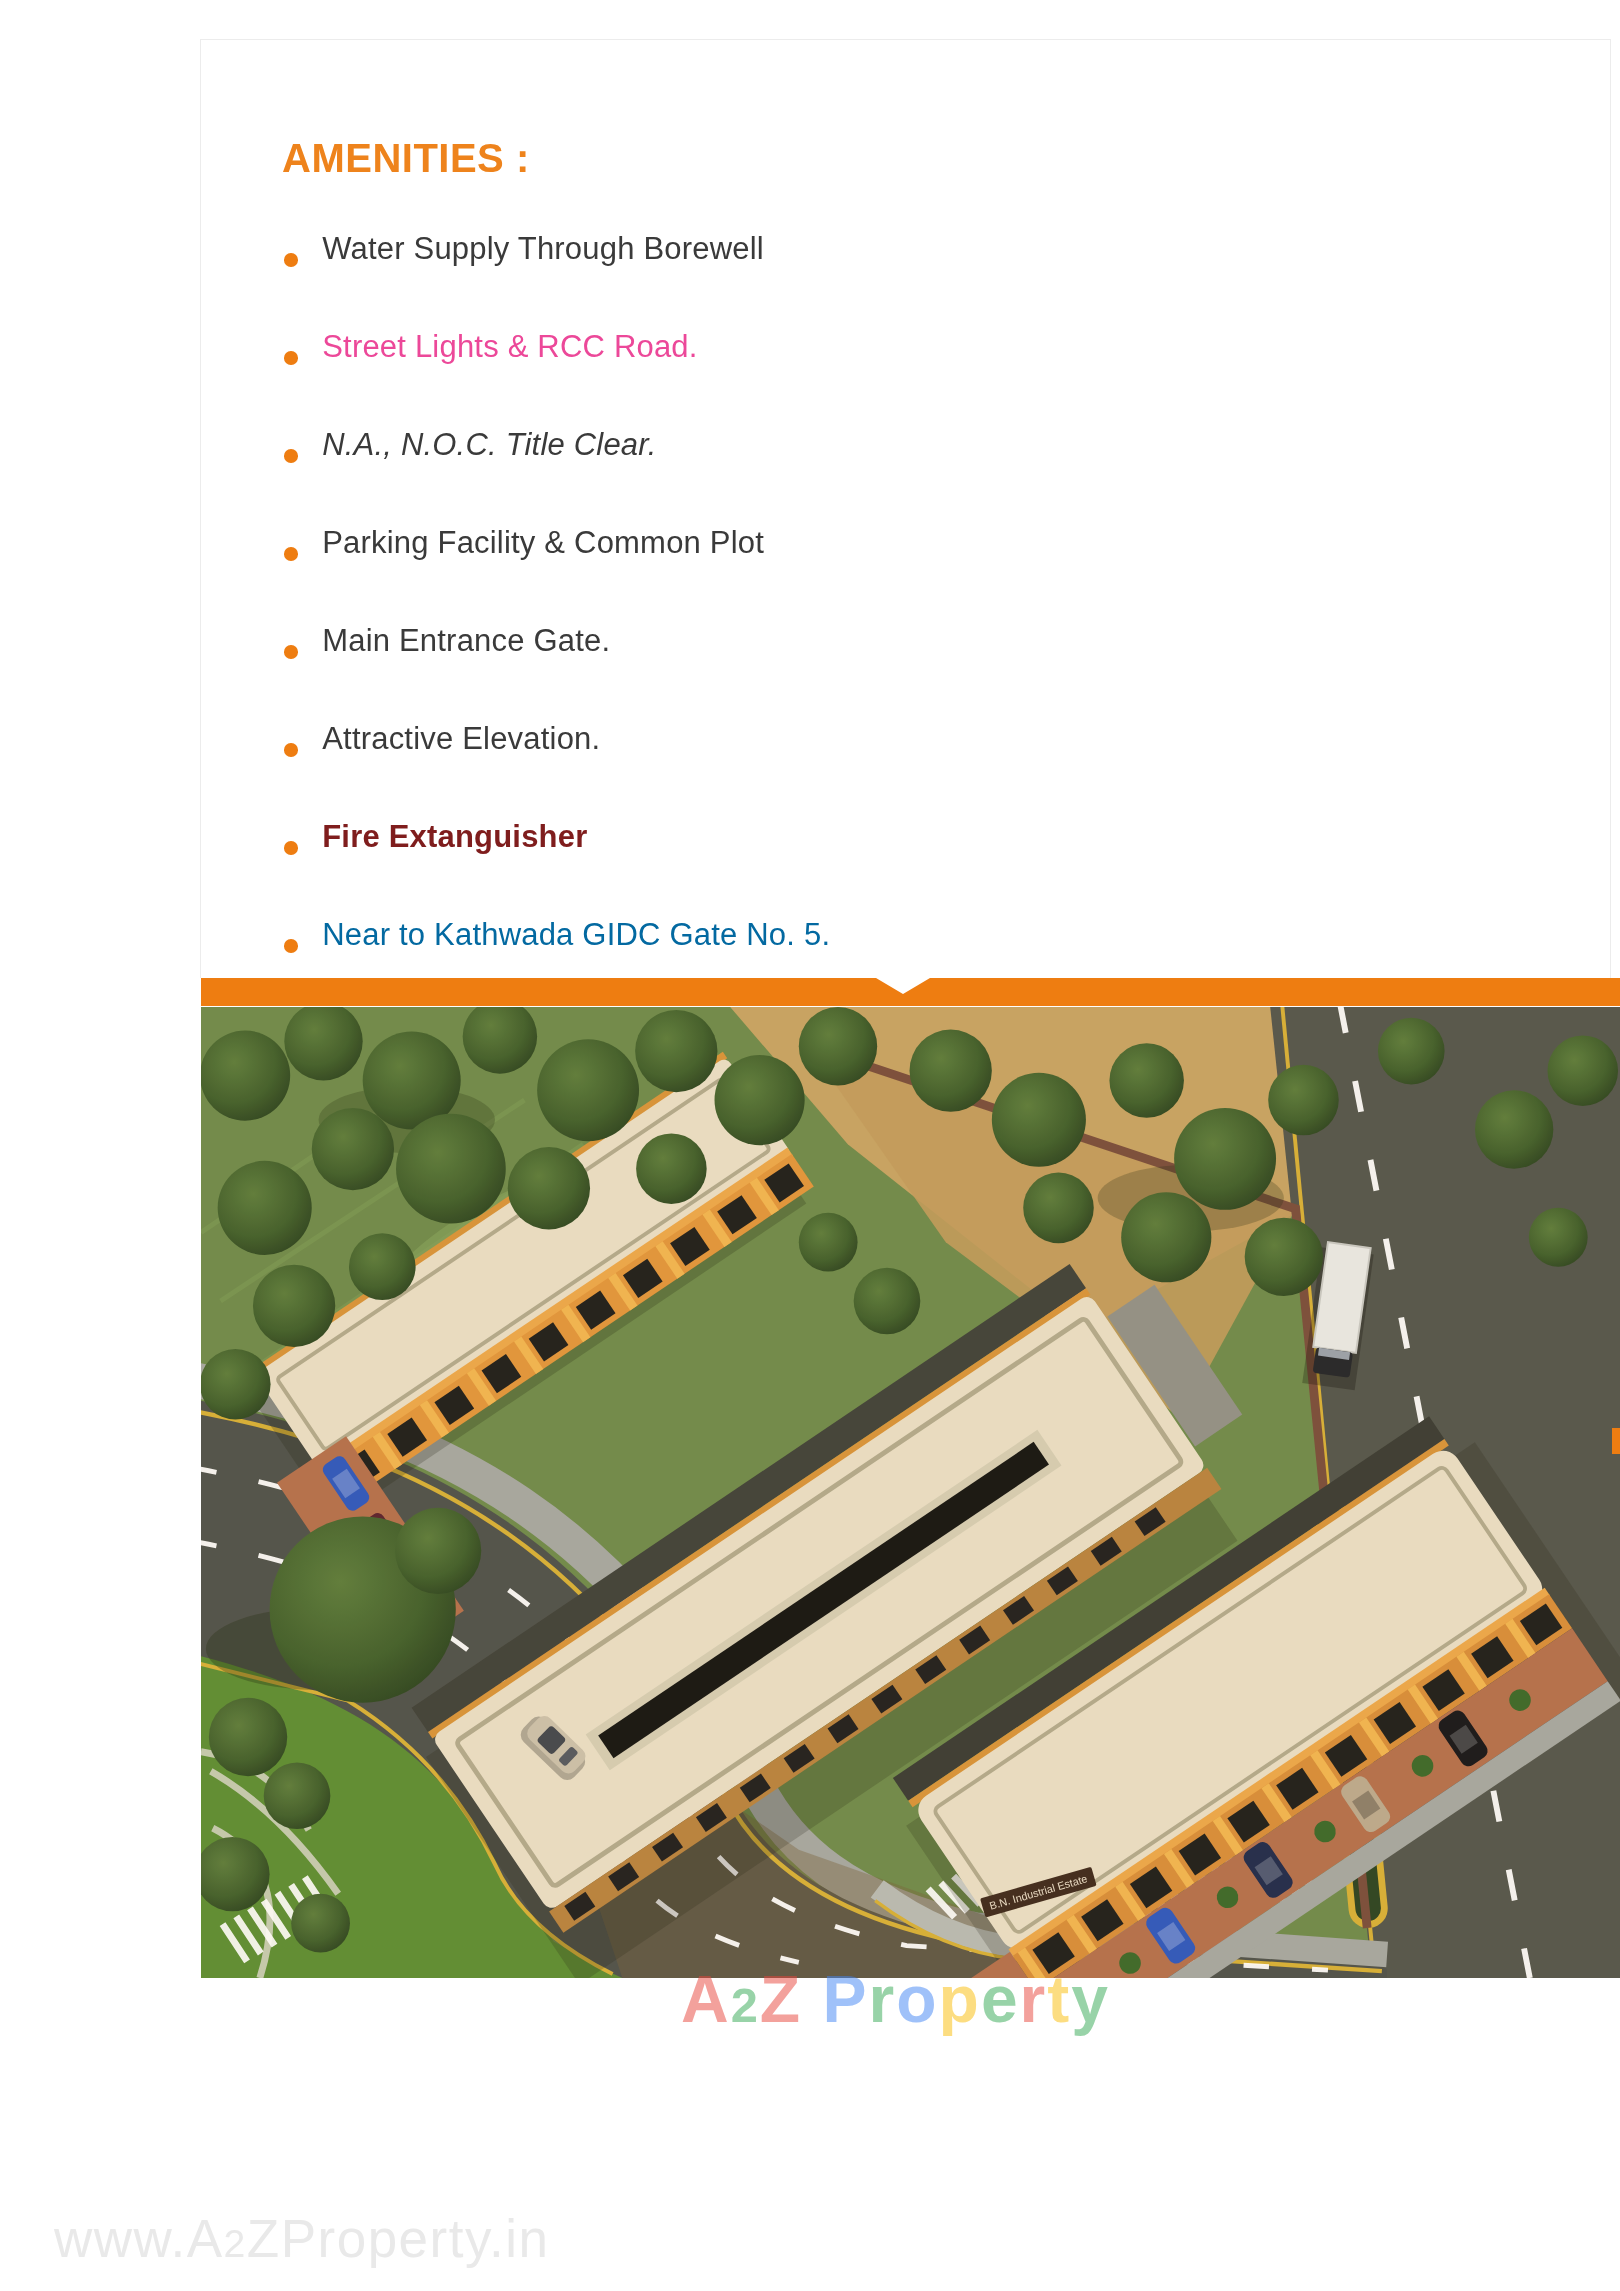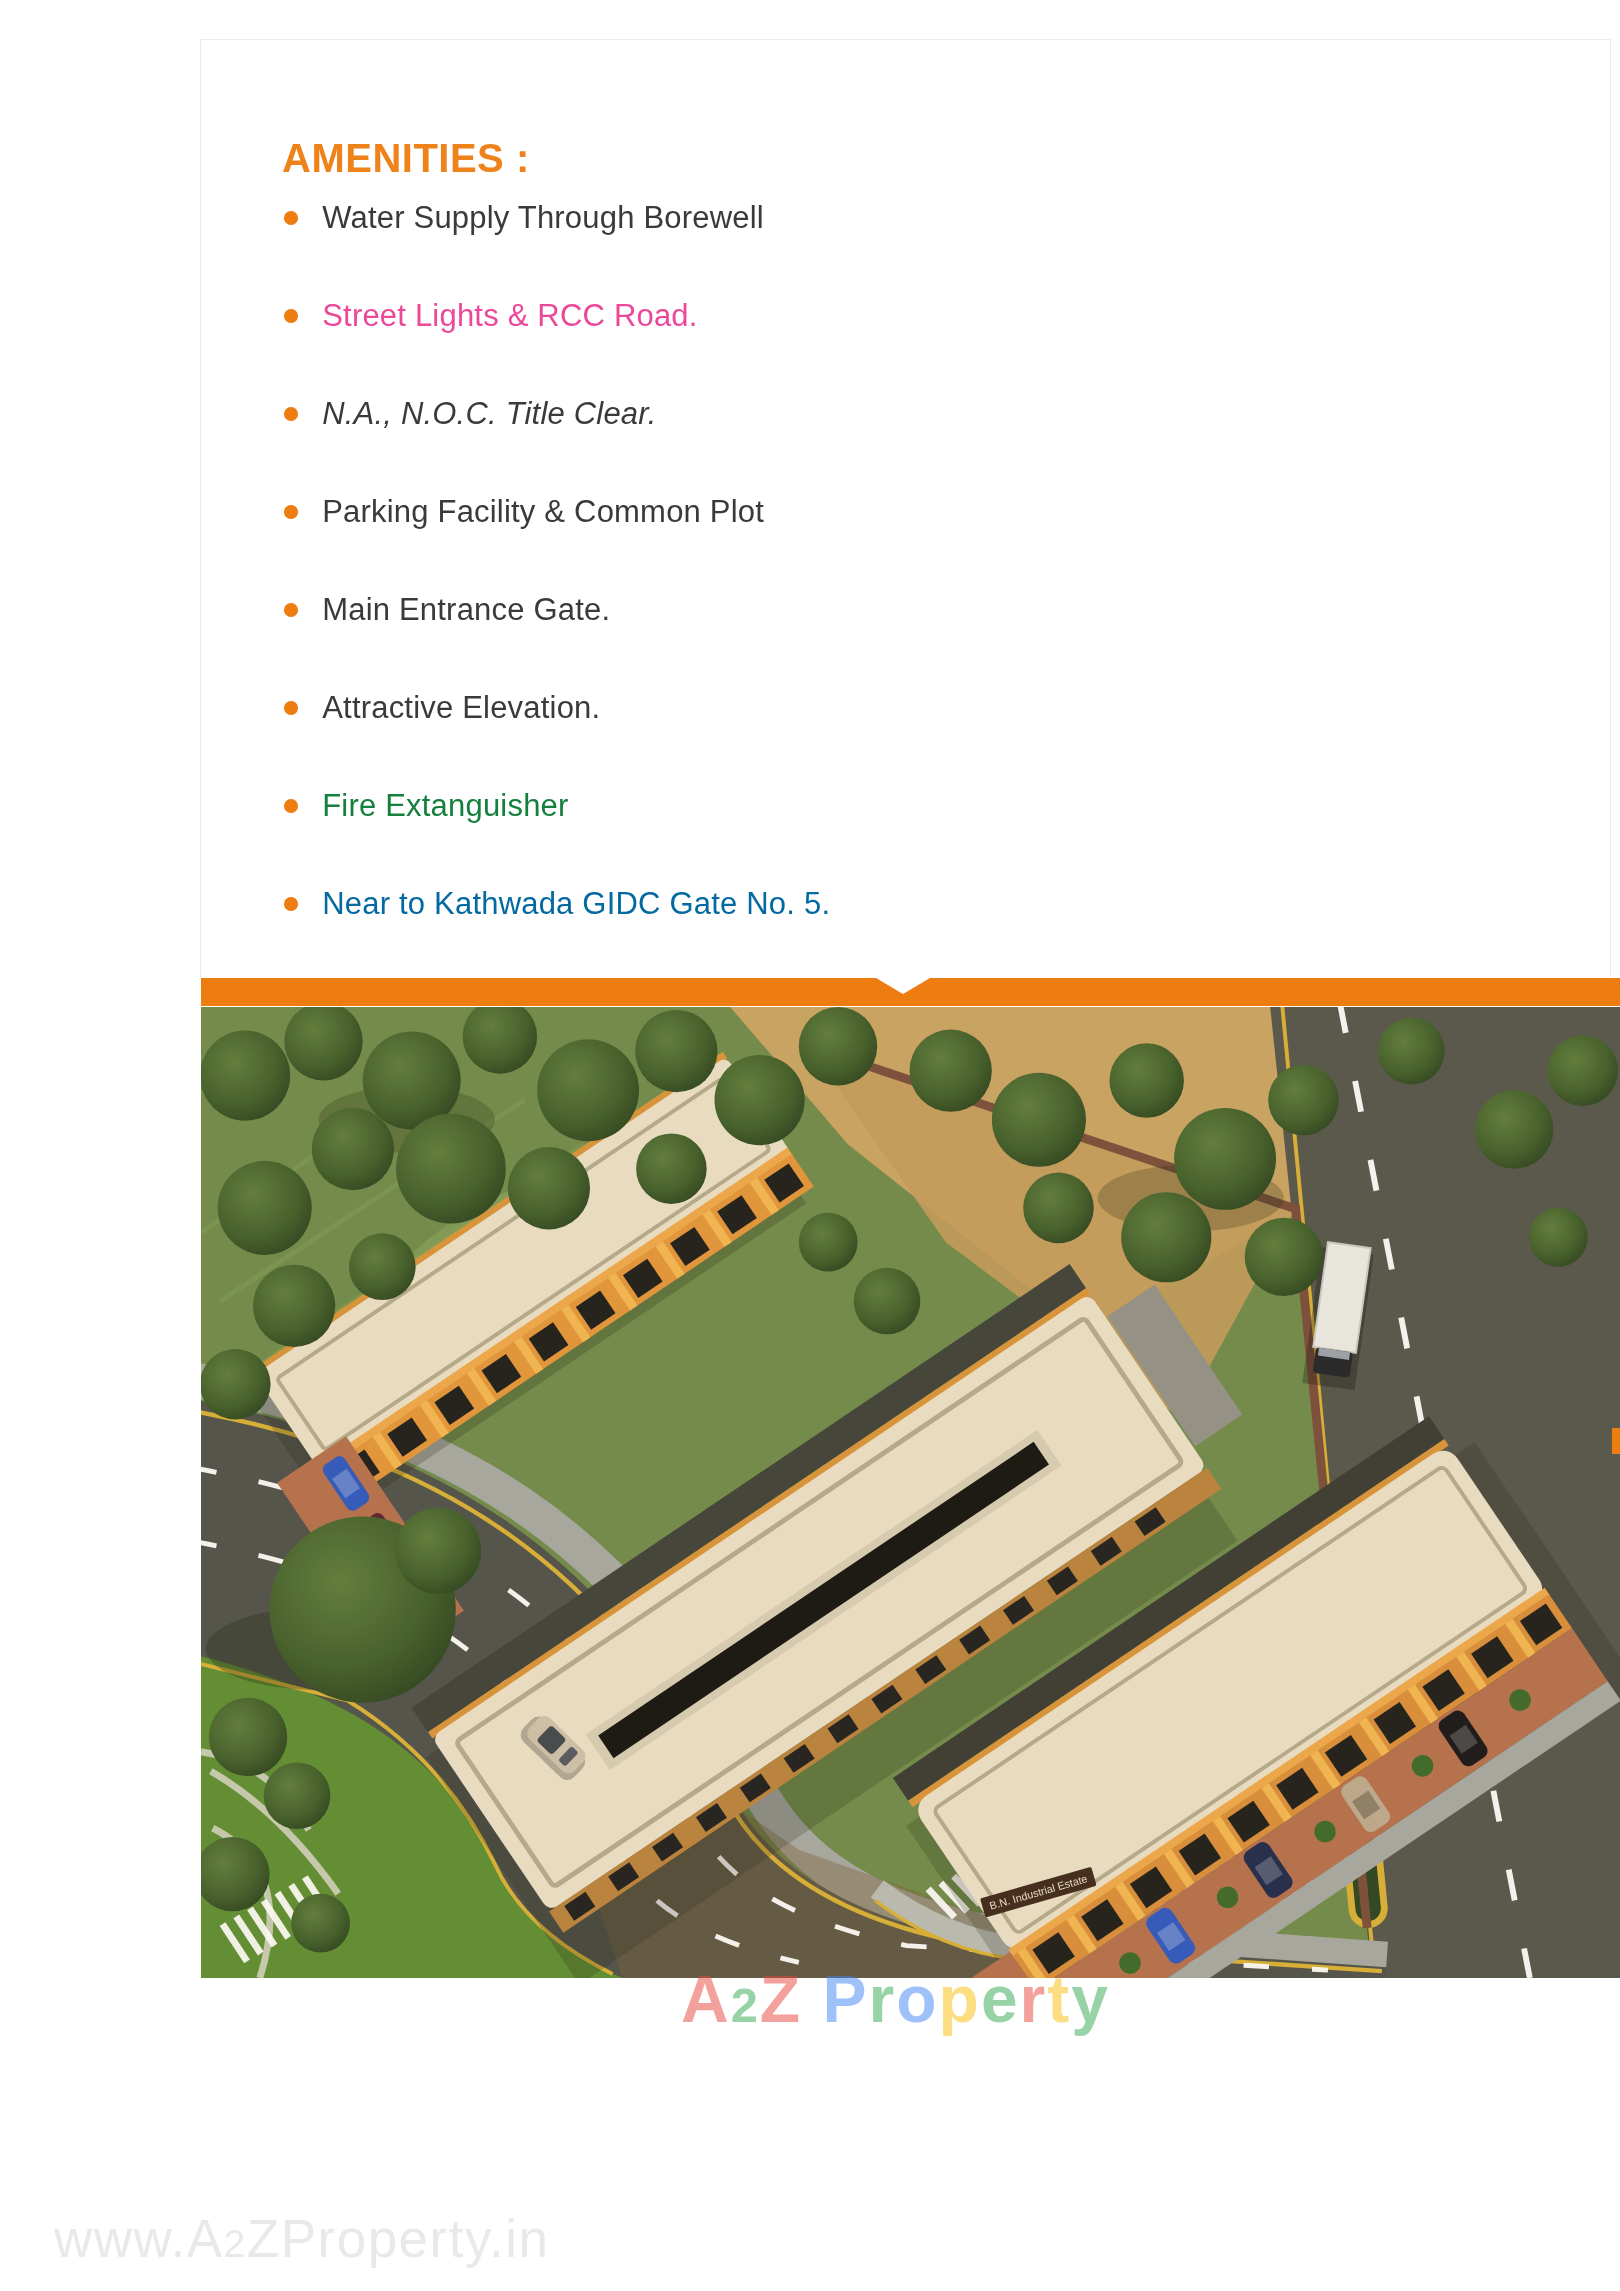--- a/index.html
+++ b/index.html
@@ -3,21 +3,21 @@
 <meta charset="utf-8">
 <style>
   html,body{margin:0;padding:0;}
   body{width:1620px;height:2292px;position:relative;background:#ffffff;
        font-family:"Liberation Sans", sans-serif;overflow:hidden;}
   .panel{position:absolute;left:200px;top:39px;width:1411px;height:939px;
          border:1px solid #ececec;border-bottom:none;background:#ffffff;box-sizing:border-box;}
   .heading{position:absolute;left:282px;top:118px;margin:0;font-size:40px;font-weight:bold;
            letter-spacing:0.5px;}
   .amenities{position:absolute;left:284px;top:169px;margin:0;padding:0;list-style:none;width:961px;}
-  .amenities li{height:98px;display:flex;align-items:center;}
+  .amenities li{height:98px;display:flex;align-items:flex-end;}
   .dot{width:13.7px;height:13.7px;border-radius:50%;margin-right:24.5px;flex:none;}
   .item-label{font-size:31px;letter-spacing:0.2px;}
   .bar{position:absolute;left:201px;top:978px;width:1419px;height:28px;}
   .notch{position:absolute;left:675px;top:0;width:0;height:0;
          border-top:16.7px solid #ffffff;border-left:27.4px solid transparent;border-right:27.4px solid transparent;}
   .photo{position:absolute;left:201px;top:1007px;width:1419px;height:971px;overflow:hidden;}
   .photo svg{display:block;width:100%;height:100%;}
   .side-tab{position:absolute;left:1612px;top:1428px;width:7.8px;height:25.5px;}
   .watermark{position:absolute;left:681px;top:1966px;font-size:66px;font-weight:bold;
              letter-spacing:2px;white-space:pre;line-height:1;}
@@ -51,21 +51,21 @@
   <li>
     <span class="dot" style="background-color: rgb(238, 125, 17);"></span>
     <span class="item-label" style="color: rgb(58, 58, 58);">Main Entrance Gate.</span>
     </li>
   <li>
     <span class="dot" style="background-color: rgb(238, 125, 17);"></span>
     <span class="item-label" style="color: rgb(58, 58, 58);">Attractive Elevation.</span>
     </li>
   <li>
     <span class="dot" style="background-color: rgb(238, 125, 17);"></span>
-    <span class="item-label" style="color: #15803d;">Fire Extanguisher</span>
+    <span class="item-label" style="color: #7f1d1d; font-weight: bold;">Fire Extanguisher</span>
     </li>
   <li>
     <span class="dot" style="background-color: rgb(238, 125, 17);"></span>
     <span class="item-label" style="color: #0369a1;">Near to Kathwada GIDC Gate No. 5.</span>
     </li>
 </ul>
 
 <div class="bar" style="background-color: rgb(238, 125, 17);">
   <div class="notch"></div>
 </div>

